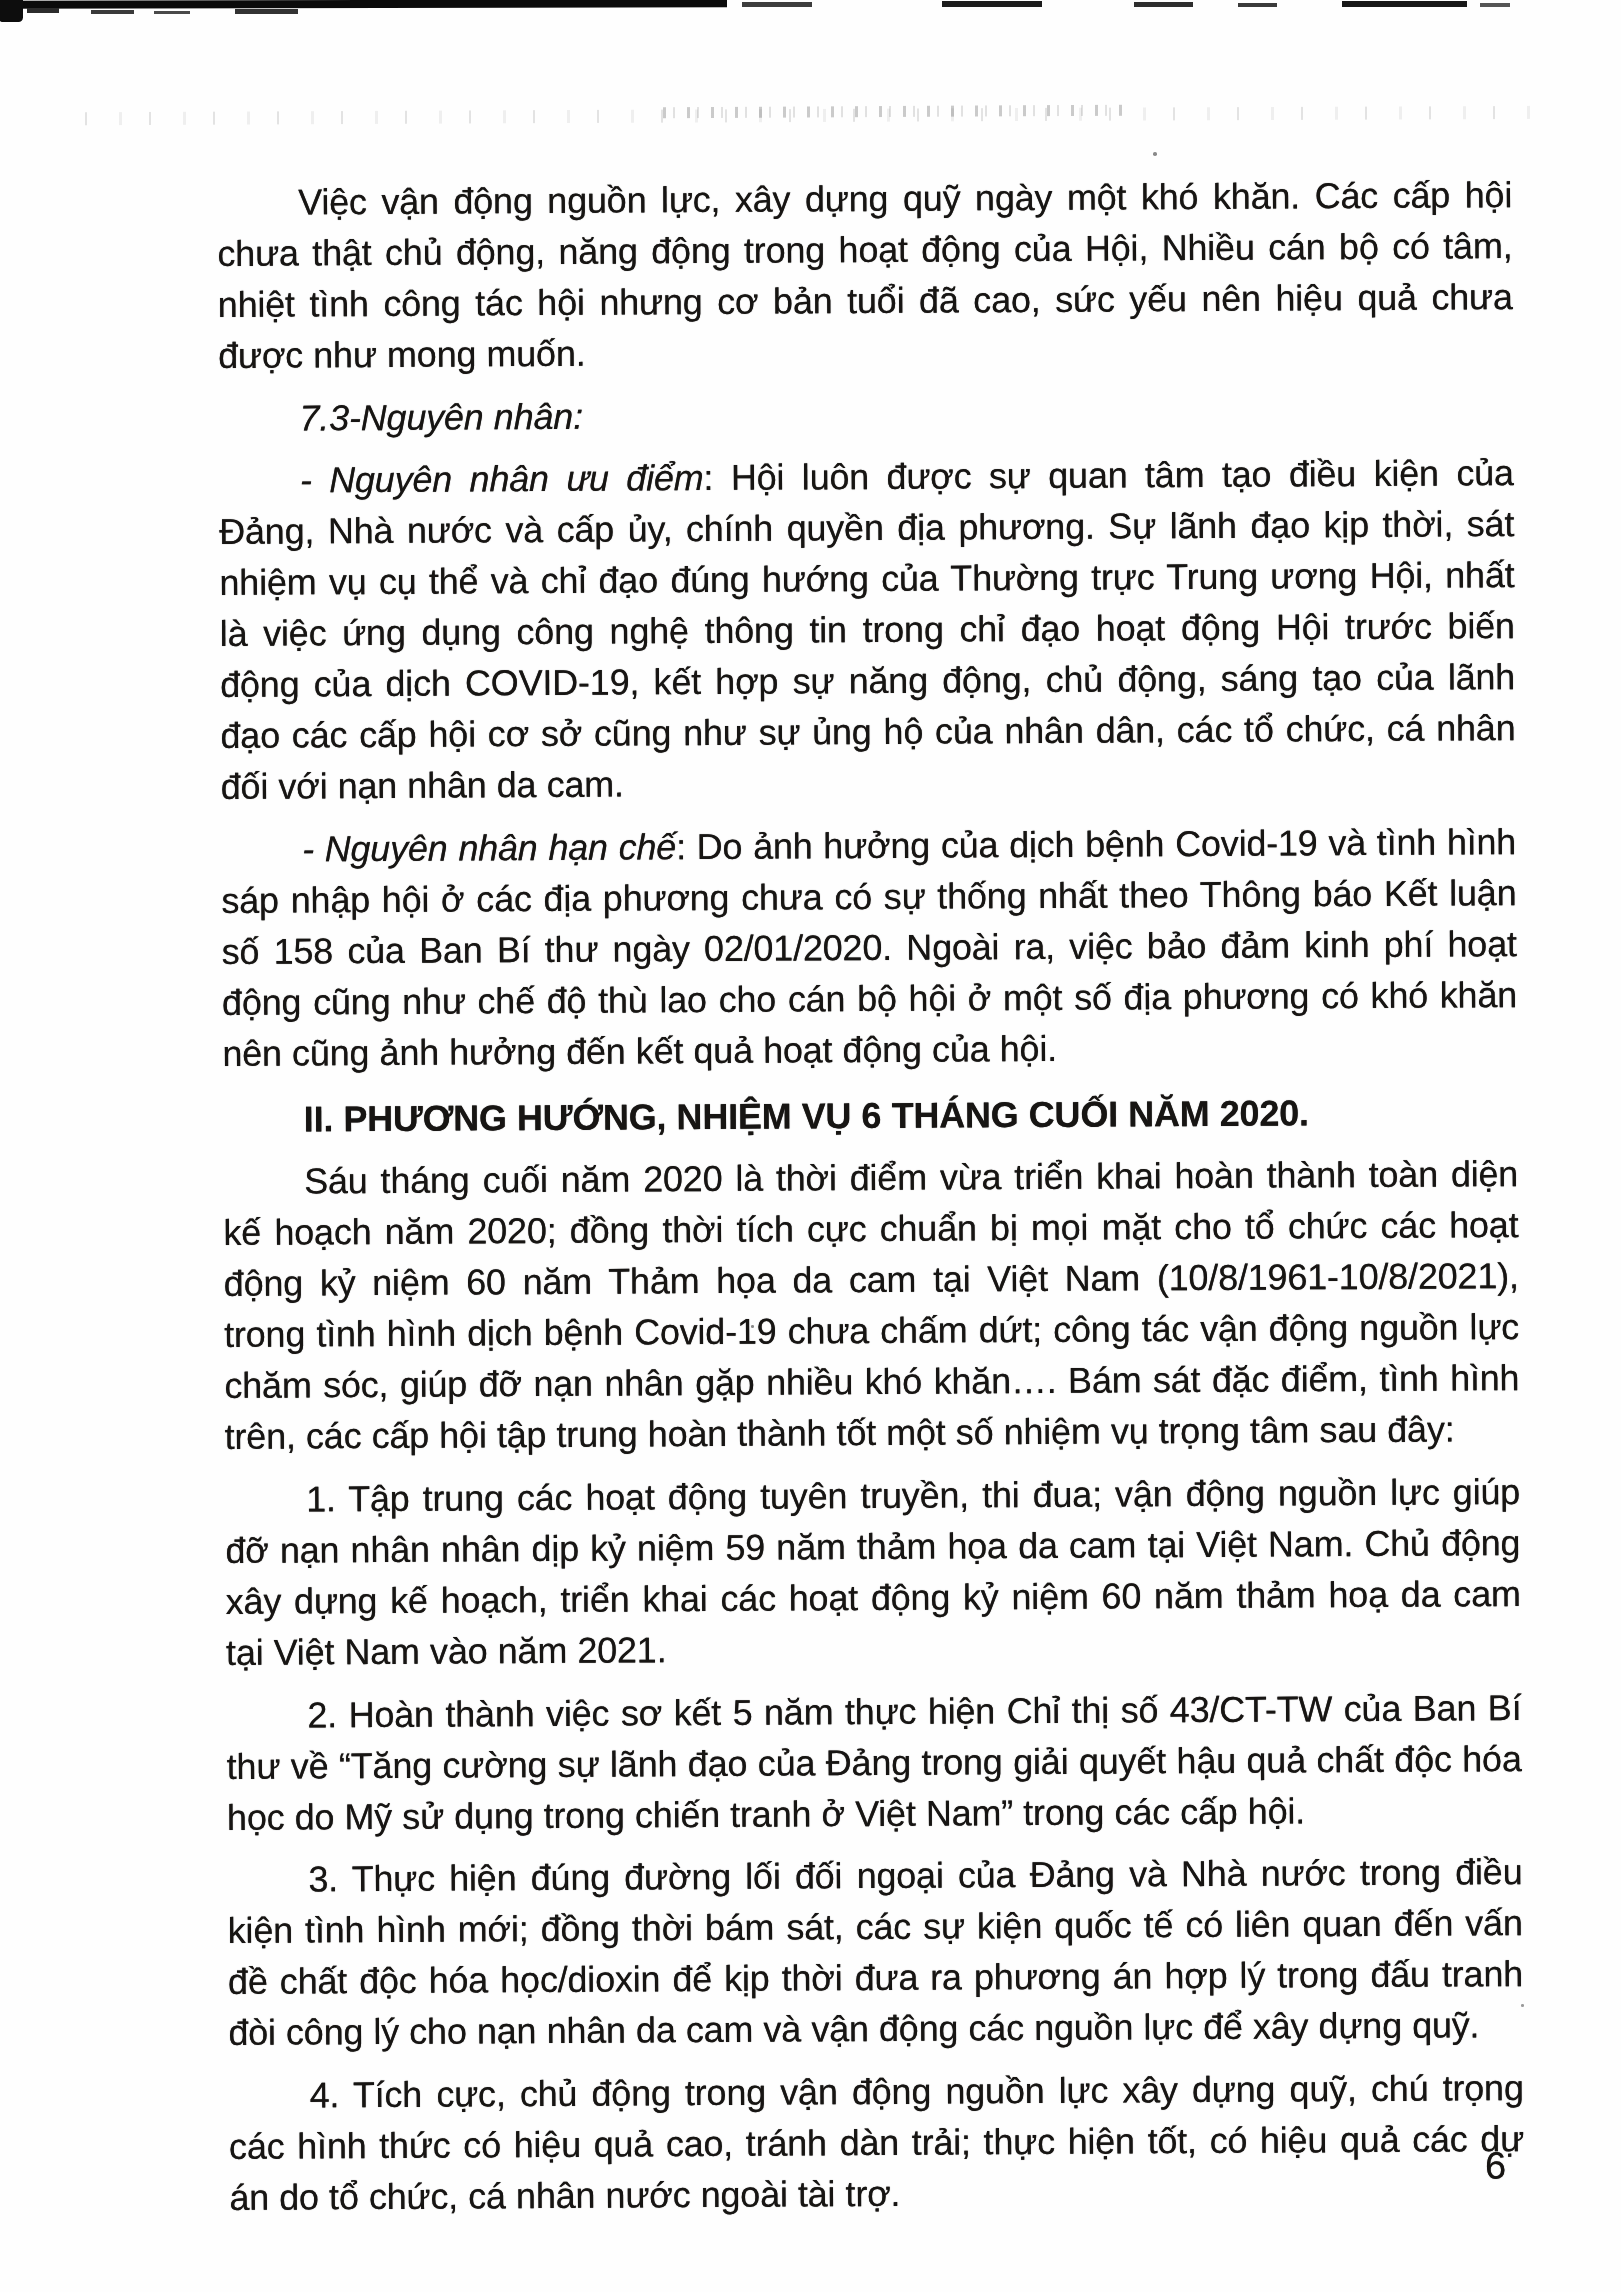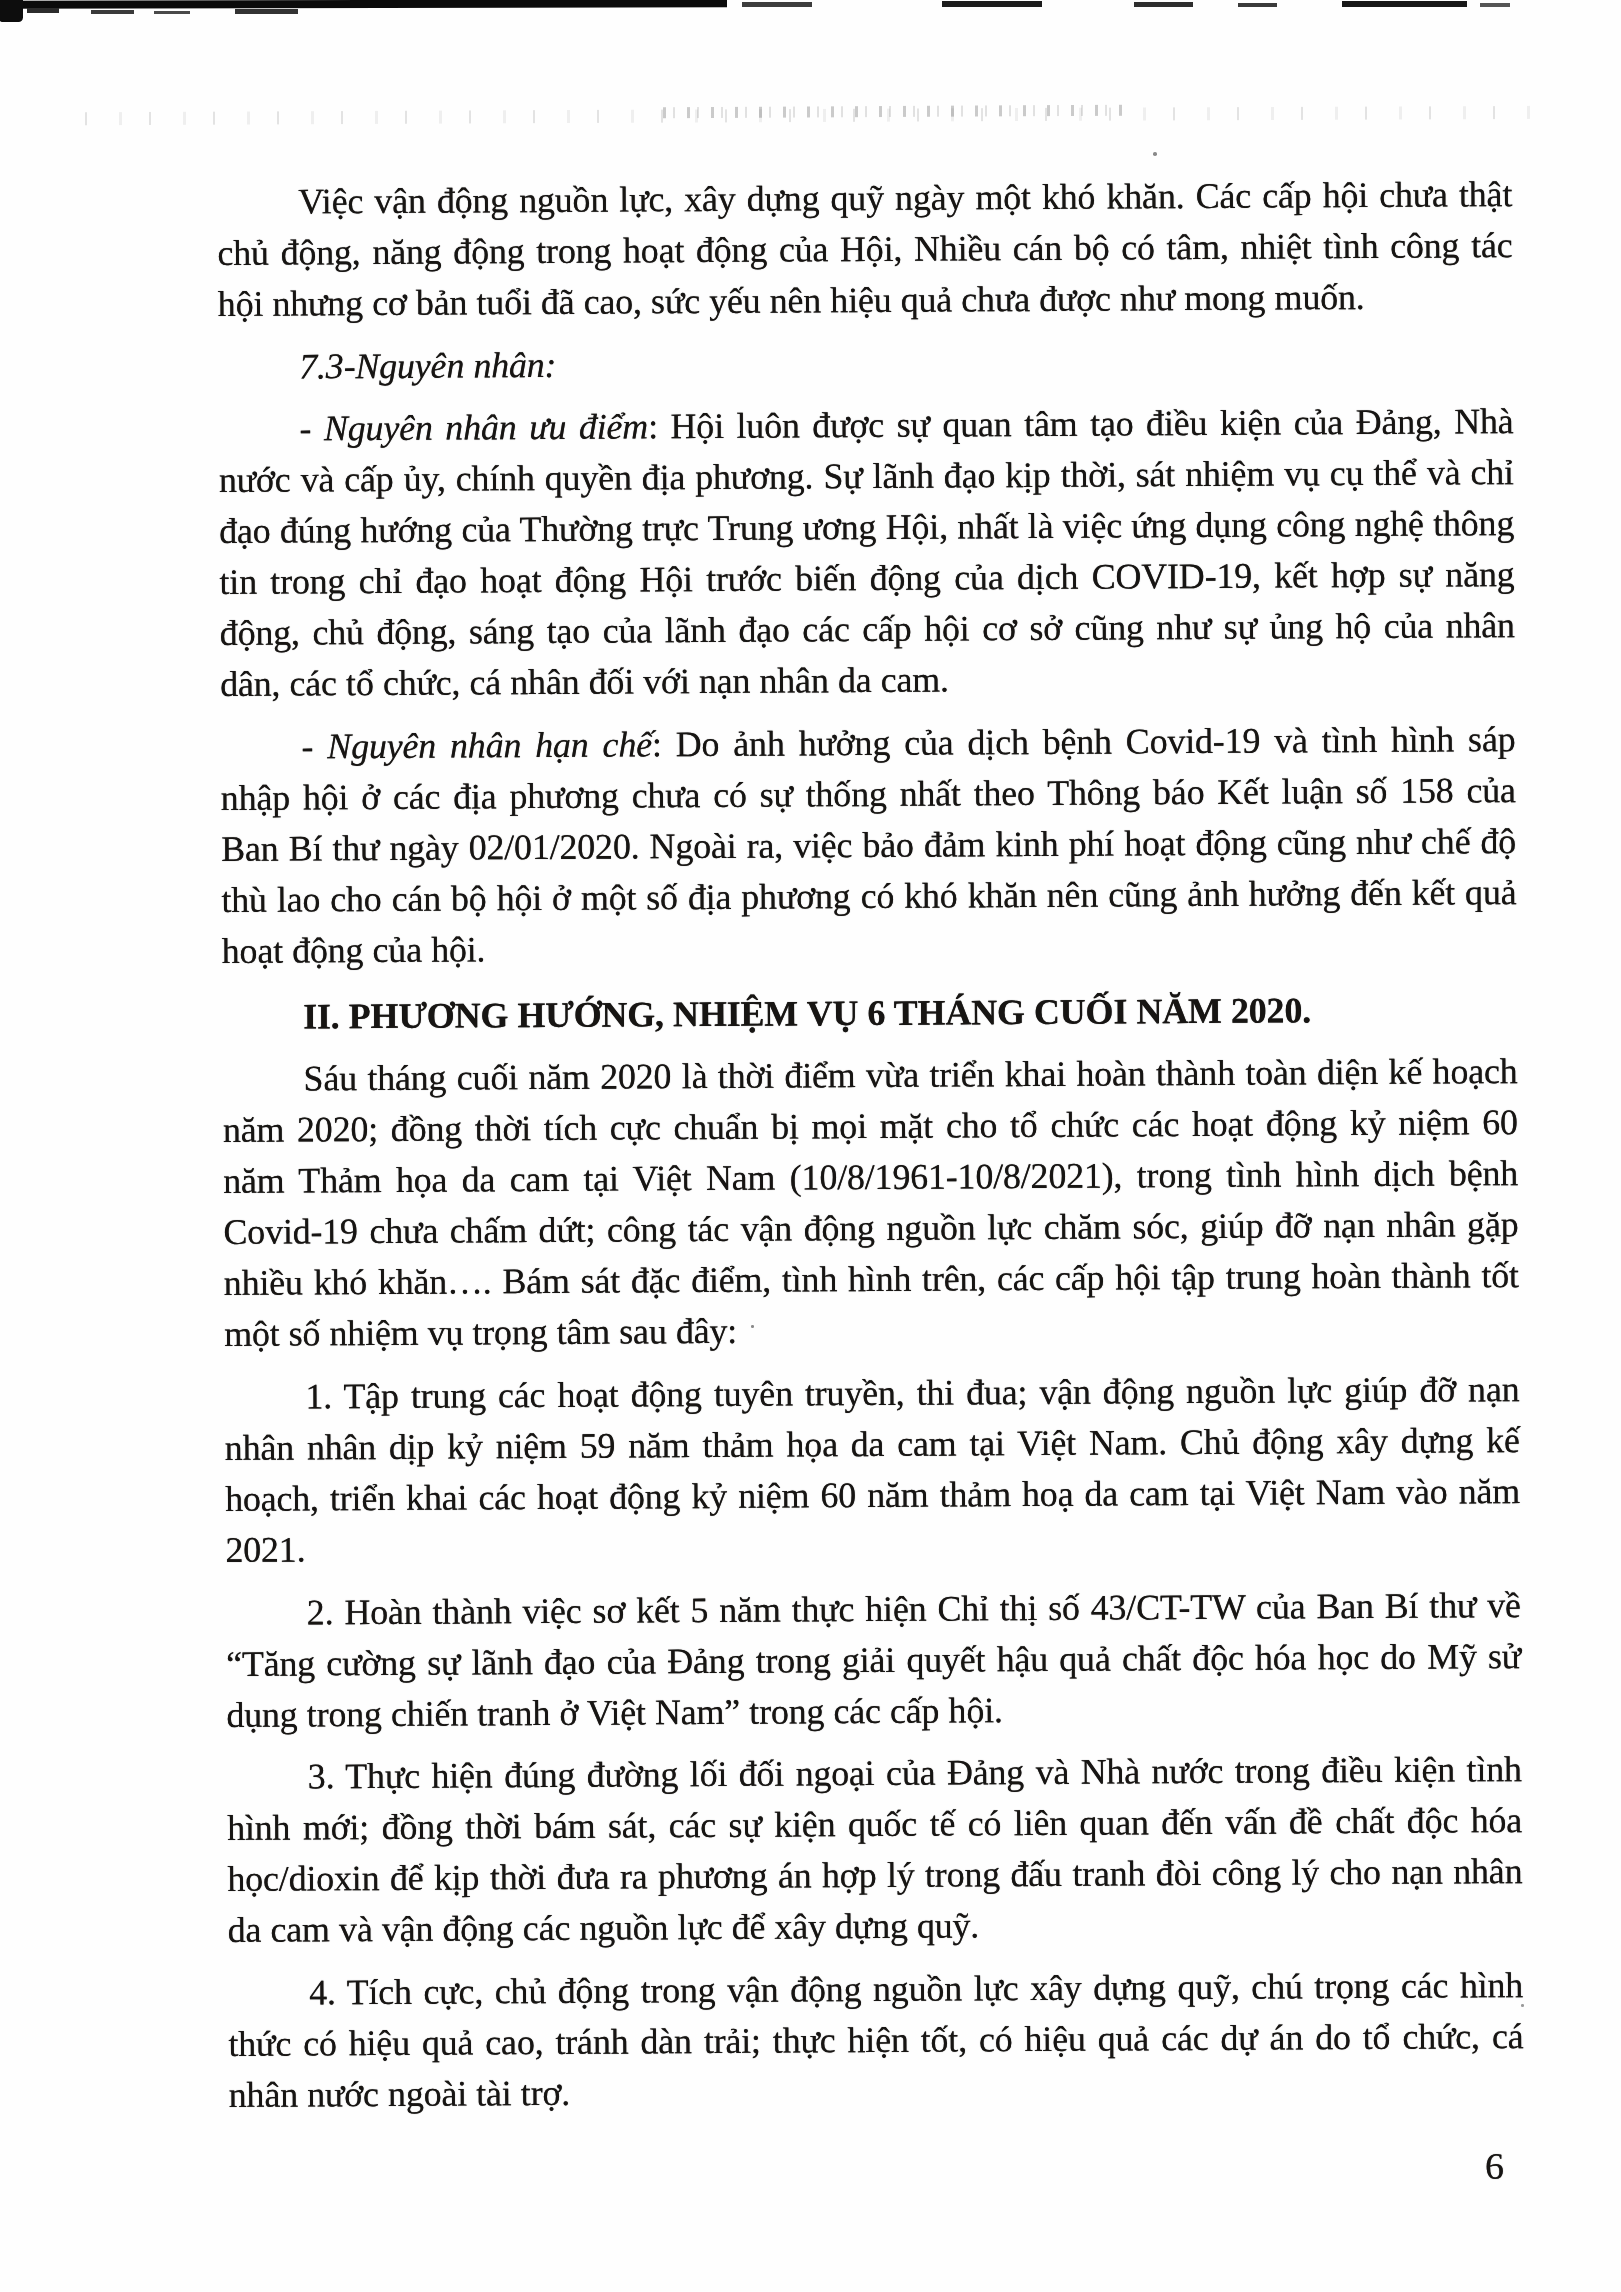--- a/index.html
+++ b/index.html
@@ -2,21 +2,21 @@
 <html style="font-size:14.3px"><head>
 <meta charset="utf-8">
 <style>
   html,body{margin:0;padding:0;background:#e8e8e8;}
   .page{
     position:relative;
     width:1621px;height:2293px;
     margin:0 auto;
     background:#fefefe;
     overflow:hidden;
-    font-family:Liberation Serif, serif;
+    font-family:Liberation Sans, sans-serif;
     color:#171513;
   }
   
   .content{
     position:absolute;
     left:217px;top:177px;width:1295px;
     transform:rotate(-0.35deg);
     transform-origin:0 0;
     text-align:justify;
     font-size:36px;

